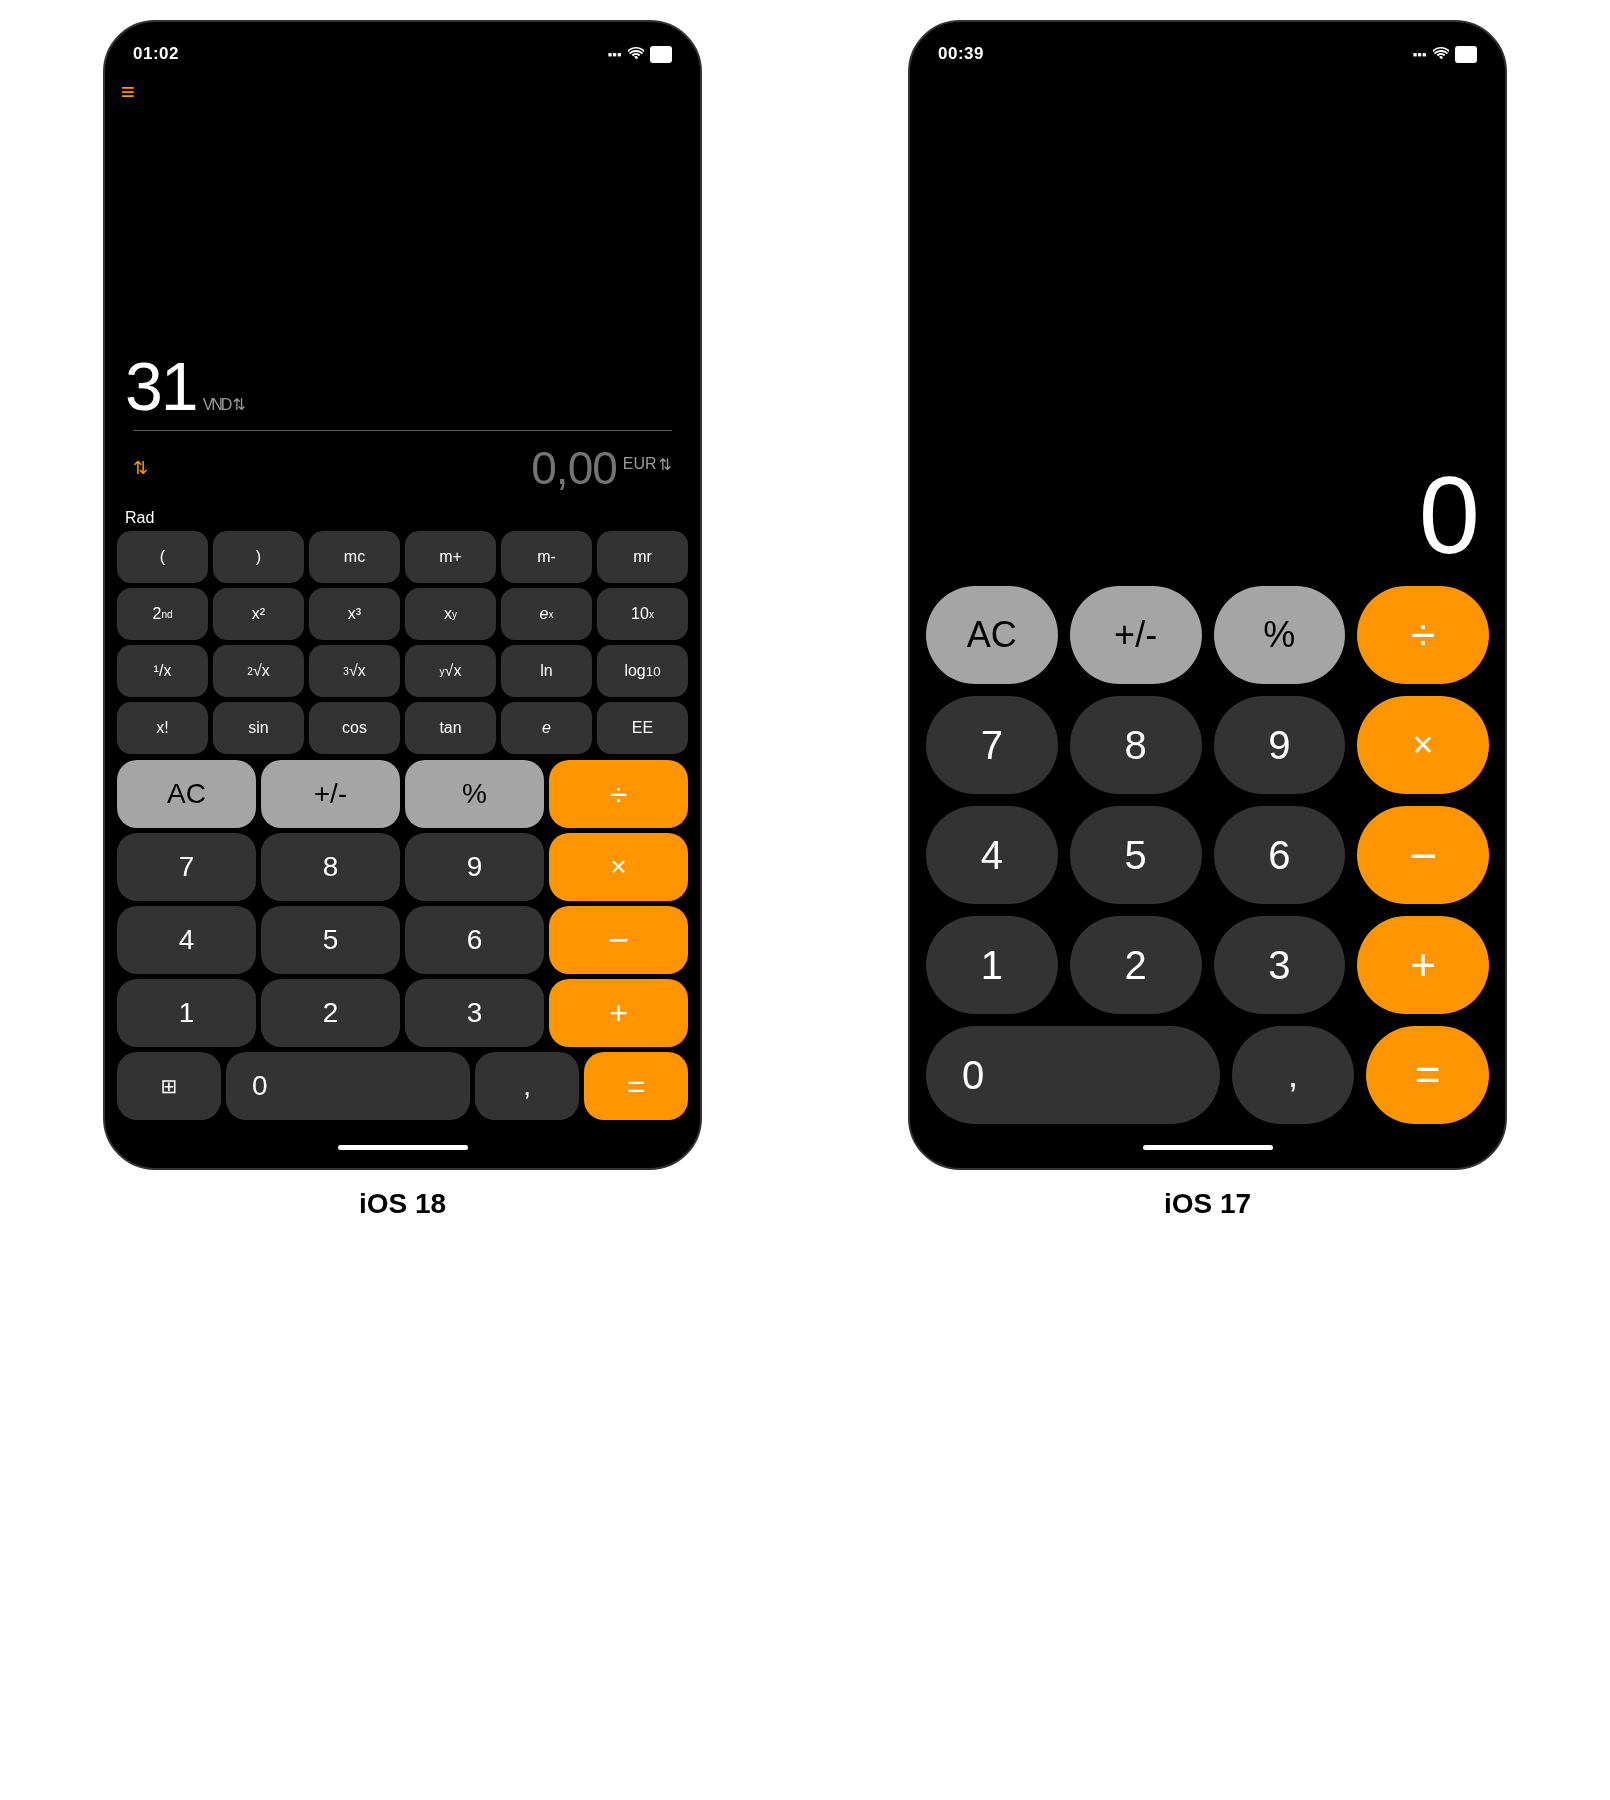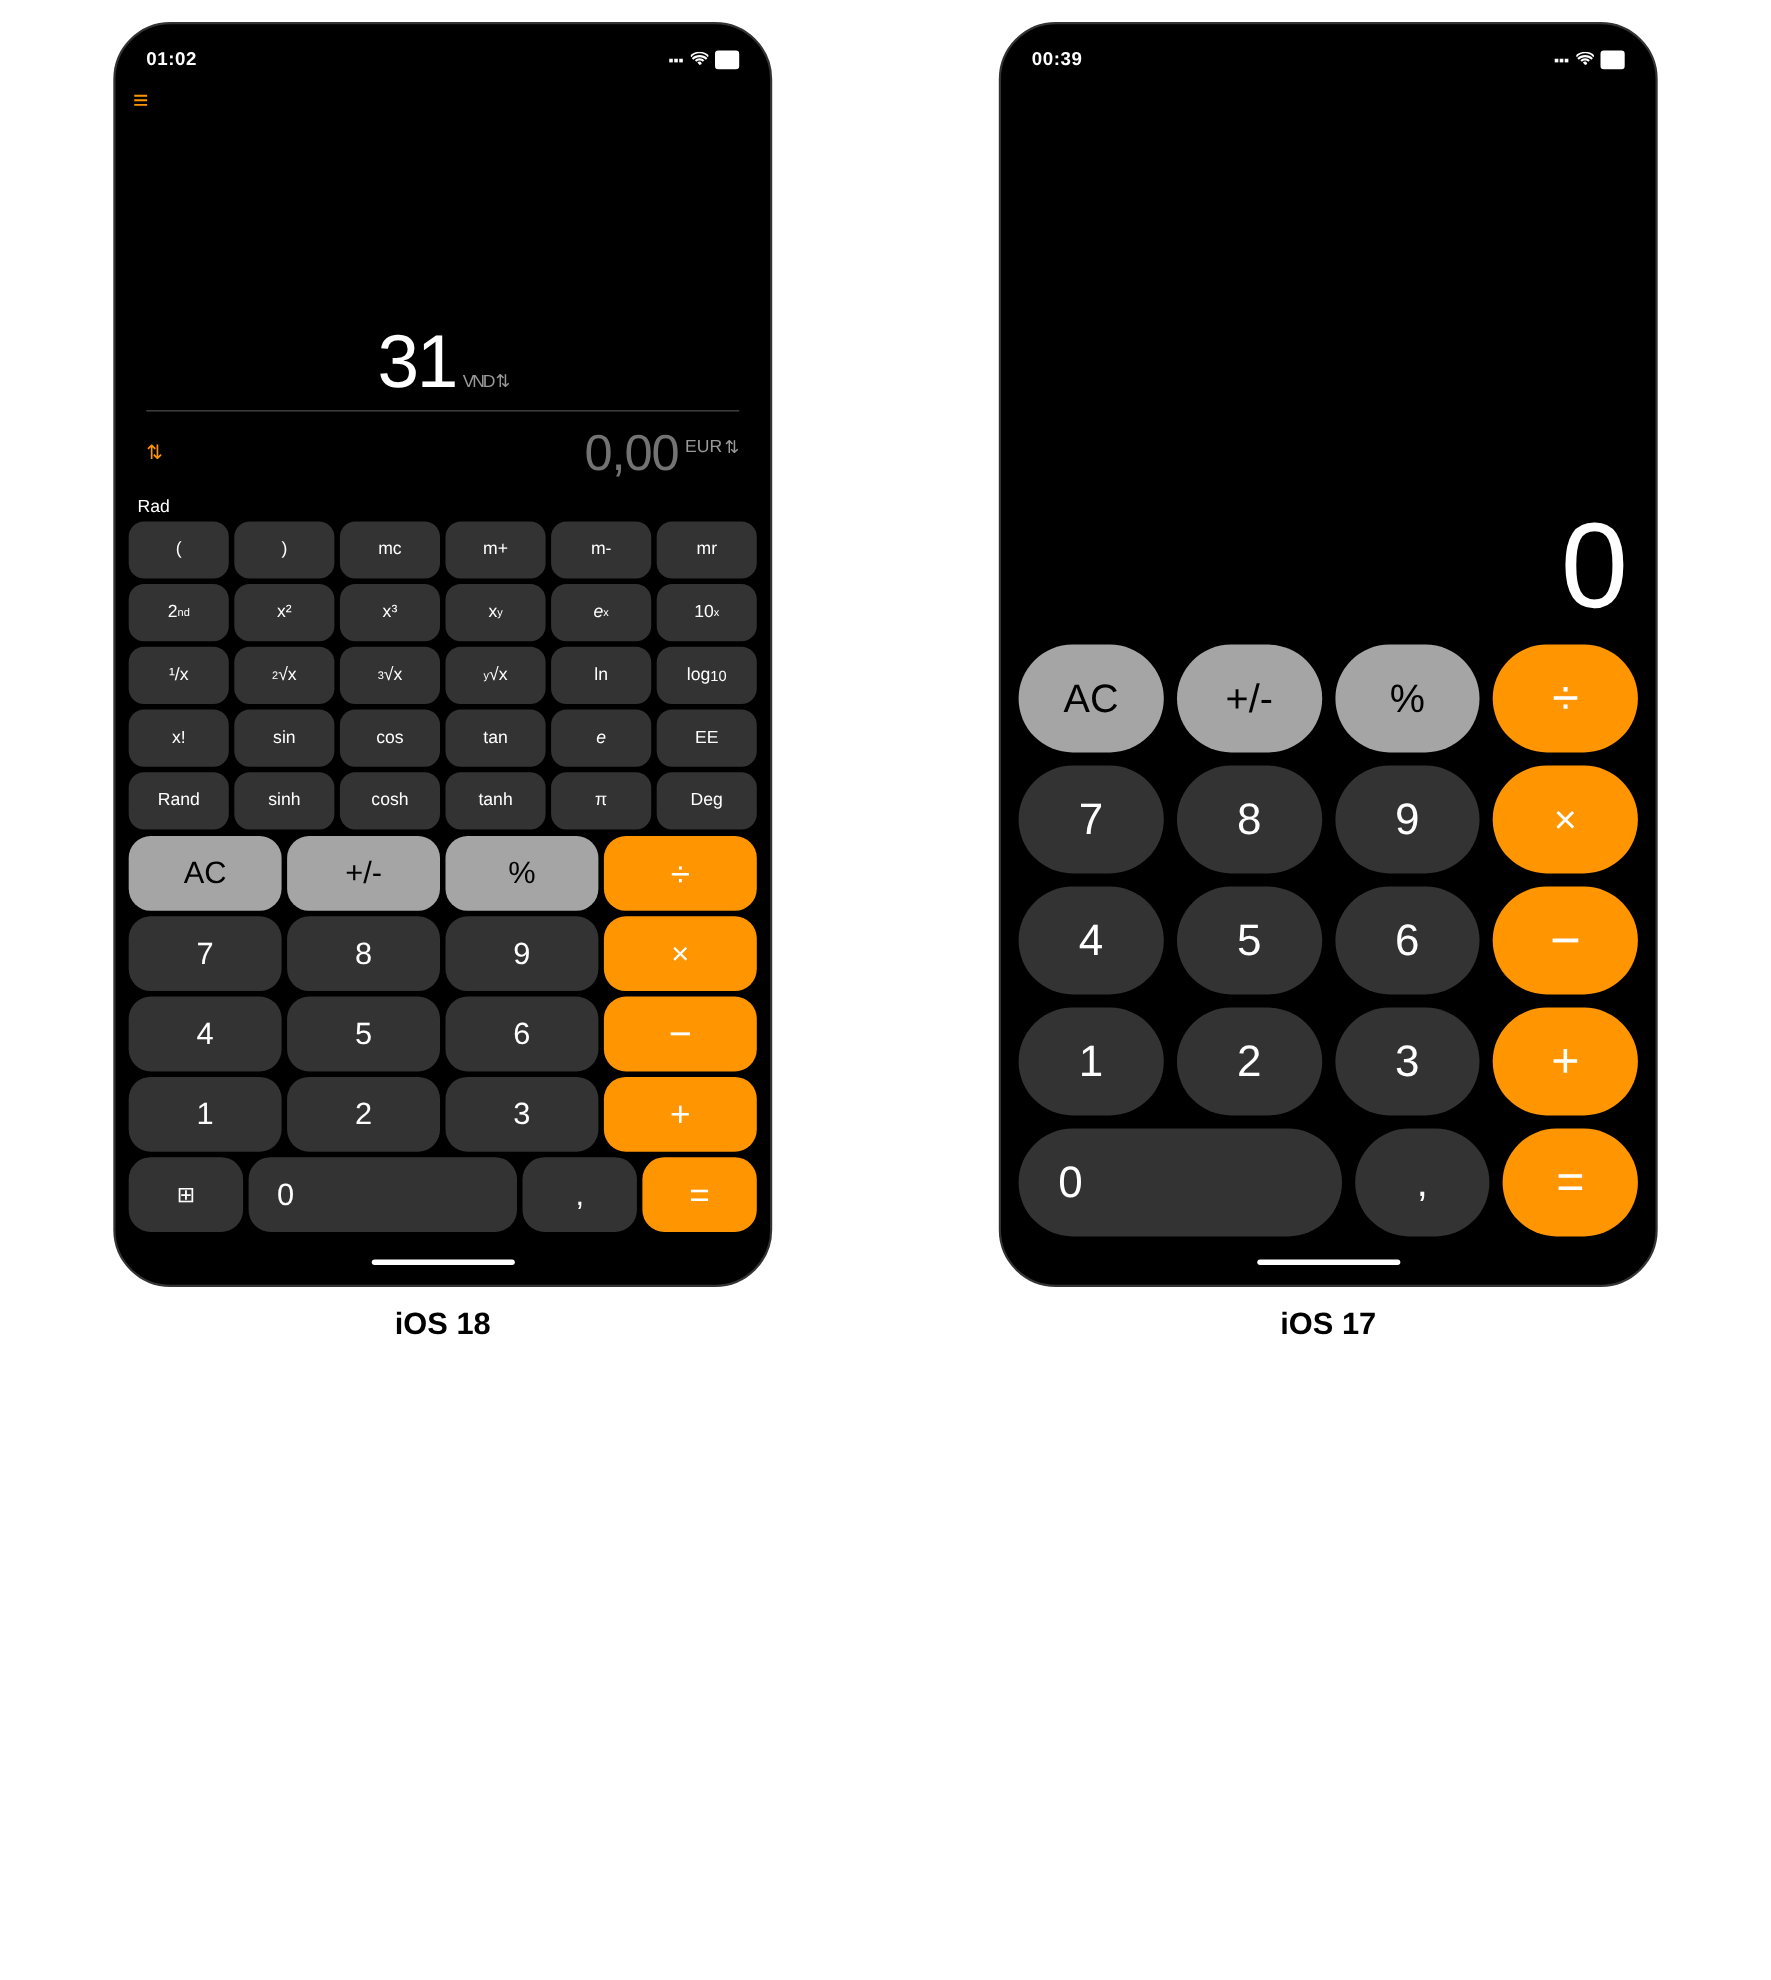--- a/index.html
+++ b/index.html
@@ -108,21 +108,21 @@
 
     .ios18-main-value {
       text-align: right;
       color: #fff;
       font-size: 68px;
       font-weight: 200;
       letter-spacing: -2px;
       line-height: 1.1;
       display: flex;
       align-items: baseline;
-      justify-content: center;
+      justify-content: flex-start;
       gap: 6px;
     }
 
     .currency-badge {
       font-size: 16px;
       color: #999;
       font-weight: 400;
       display: flex;
       align-items: center;
       gap: 2px;
@@ -414,28 +414,20 @@
           <div class="sci-row">
             <button class="sci-btn btn-dark">x!</button>
             <button class="sci-btn btn-dark">sin</button>
             <button class="sci-btn btn-dark">cos</button>
             <button class="sci-btn btn-dark">tan</button>
             <button class="sci-btn btn-dark">
                 <i>e</i>
               </button>
             <button class="sci-btn btn-dark">EE</button>
           </div>
-          <div class="sci-row">
-            <button class="sci-btn btn-dark">Rand</button>
-            <button class="sci-btn btn-dark">sinh</button>
-            <button class="sci-btn btn-dark">cosh</button>
-            <button class="sci-btn btn-dark">tanh</button>
-            <button class="sci-btn btn-dark">π</button>
-            <button class="sci-btn btn-dark">Deg</button>
-          </div>
         </div>
 
         <div class="std-keypad">
           <div class="std-row">
             <button class="std-btn btn-gray">AC</button>
             <button class="std-btn btn-gray">+/-</button>
             <button class="std-btn btn-gray">%</button>
             <button class="std-btn btn-orange" style="font-size:32px;">÷</button>
           </div>
           <div class="std-row">

